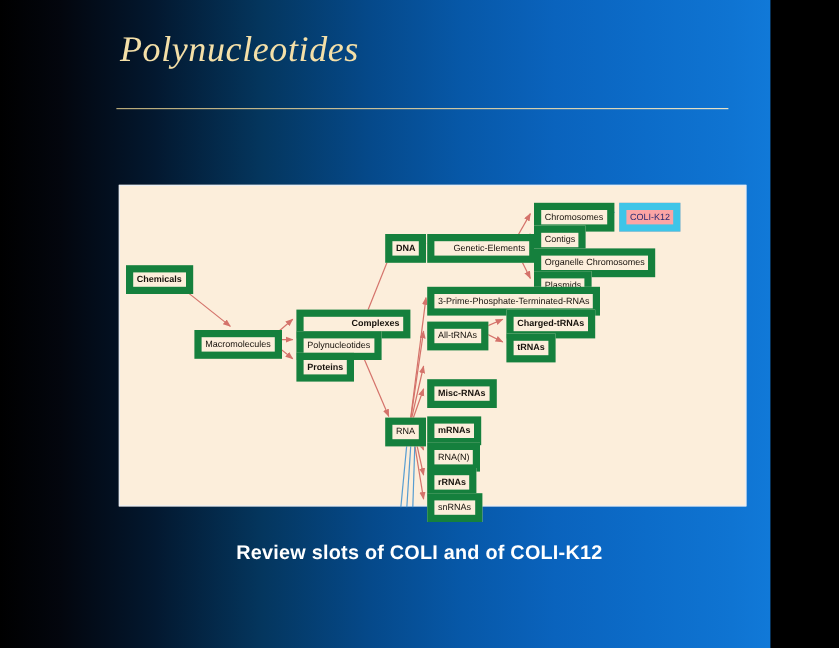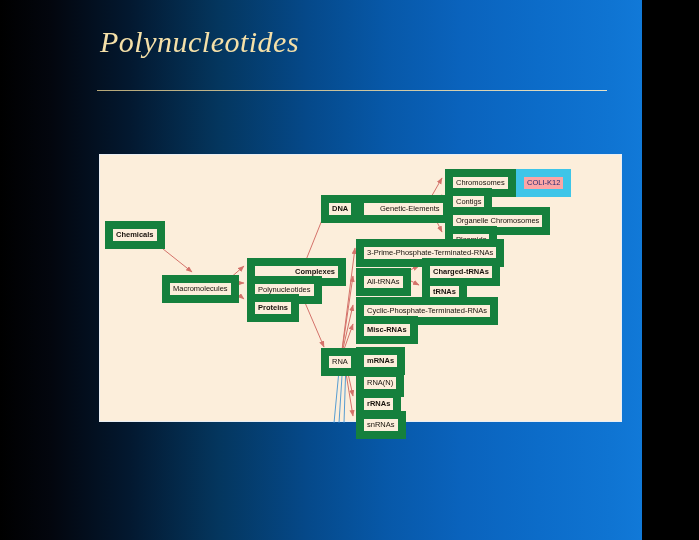--- a/index.html
+++ b/index.html
@@ -40,21 +40,21 @@
   #panel{
     position:absolute;left:99px;top:154px;width:523px;height:268px;
     background:#fceedb;
     border:1px solid #e9eef4;
     box-sizing:border-box;
   }
   #panel svg{position:absolute;left:0;top:0;width:523px;height:268px;}
   
   .node{
     position:absolute;
-    border:8px solid #15803d;
+    border:6px solid #15803d;
     background:#fceedb;
     color:#17120c;
     font-size:7.5px;
     line-height:9px;
     padding:1px 3px 2px 3px;
     white-space:nowrap;
     box-sizing:border-box;
     font-family:"Liberation Sans",sans-serif;
   }
   .node.b{font-weight:bold;}
@@ -142,23 +142,23 @@
     <div class="node" style="left:256px;top:40px;padding-left:16px;">Genetic-Elements</div>
     <div class="node" style="left:345px;top:14px;">Chromosomes</div>
     <div class="node blue" style="left:416px;top:14px;">COLI-K12</div>
     <div class="node" style="left:345px;top:33px;">Contigs</div>
     <div class="node" style="left:345px;top:52px;">Organelle Chromosomes</div>
     <div class="node" style="left:345px;top:71px;">Plasmids</div>
     <div class="node" style="left:256px;top:84px;">3-Prime-Phosphate-Terminated-RNAs</div>
     <div class="node" style="left:256px;top:113px;">All-tRNAs</div>
     <div class="node b" style="left:322px;top:103px;">Charged-tRNAs</div>
     <div class="node b" style="left:322px;top:123px;">tRNAs</div>
-    <div class="node" style="left:256px;top:142px;">Cyclic-Phosphate-Terminated-RNAs</div>
     <div class="node b" style="left:256px;top:161px;">Misc-RNAs</div>
     <div class="node" style="left:221px;top:193px;">RNA</div>
     <div class="node b" style="left:256px;top:192px;">mRNAs</div>
     <div class="node" style="left:256px;top:214px;">RNA(N)</div>
     <div class="node b" style="left:256px;top:235px;">rRNAs</div>
     <div class="node" style="left:256px;top:256px;">snRNAs</div>
   </div>
 
+  <div id="caption">Review slots of COLI and of COLI-K12</div>
 
 </div>
 
 </body></html>

